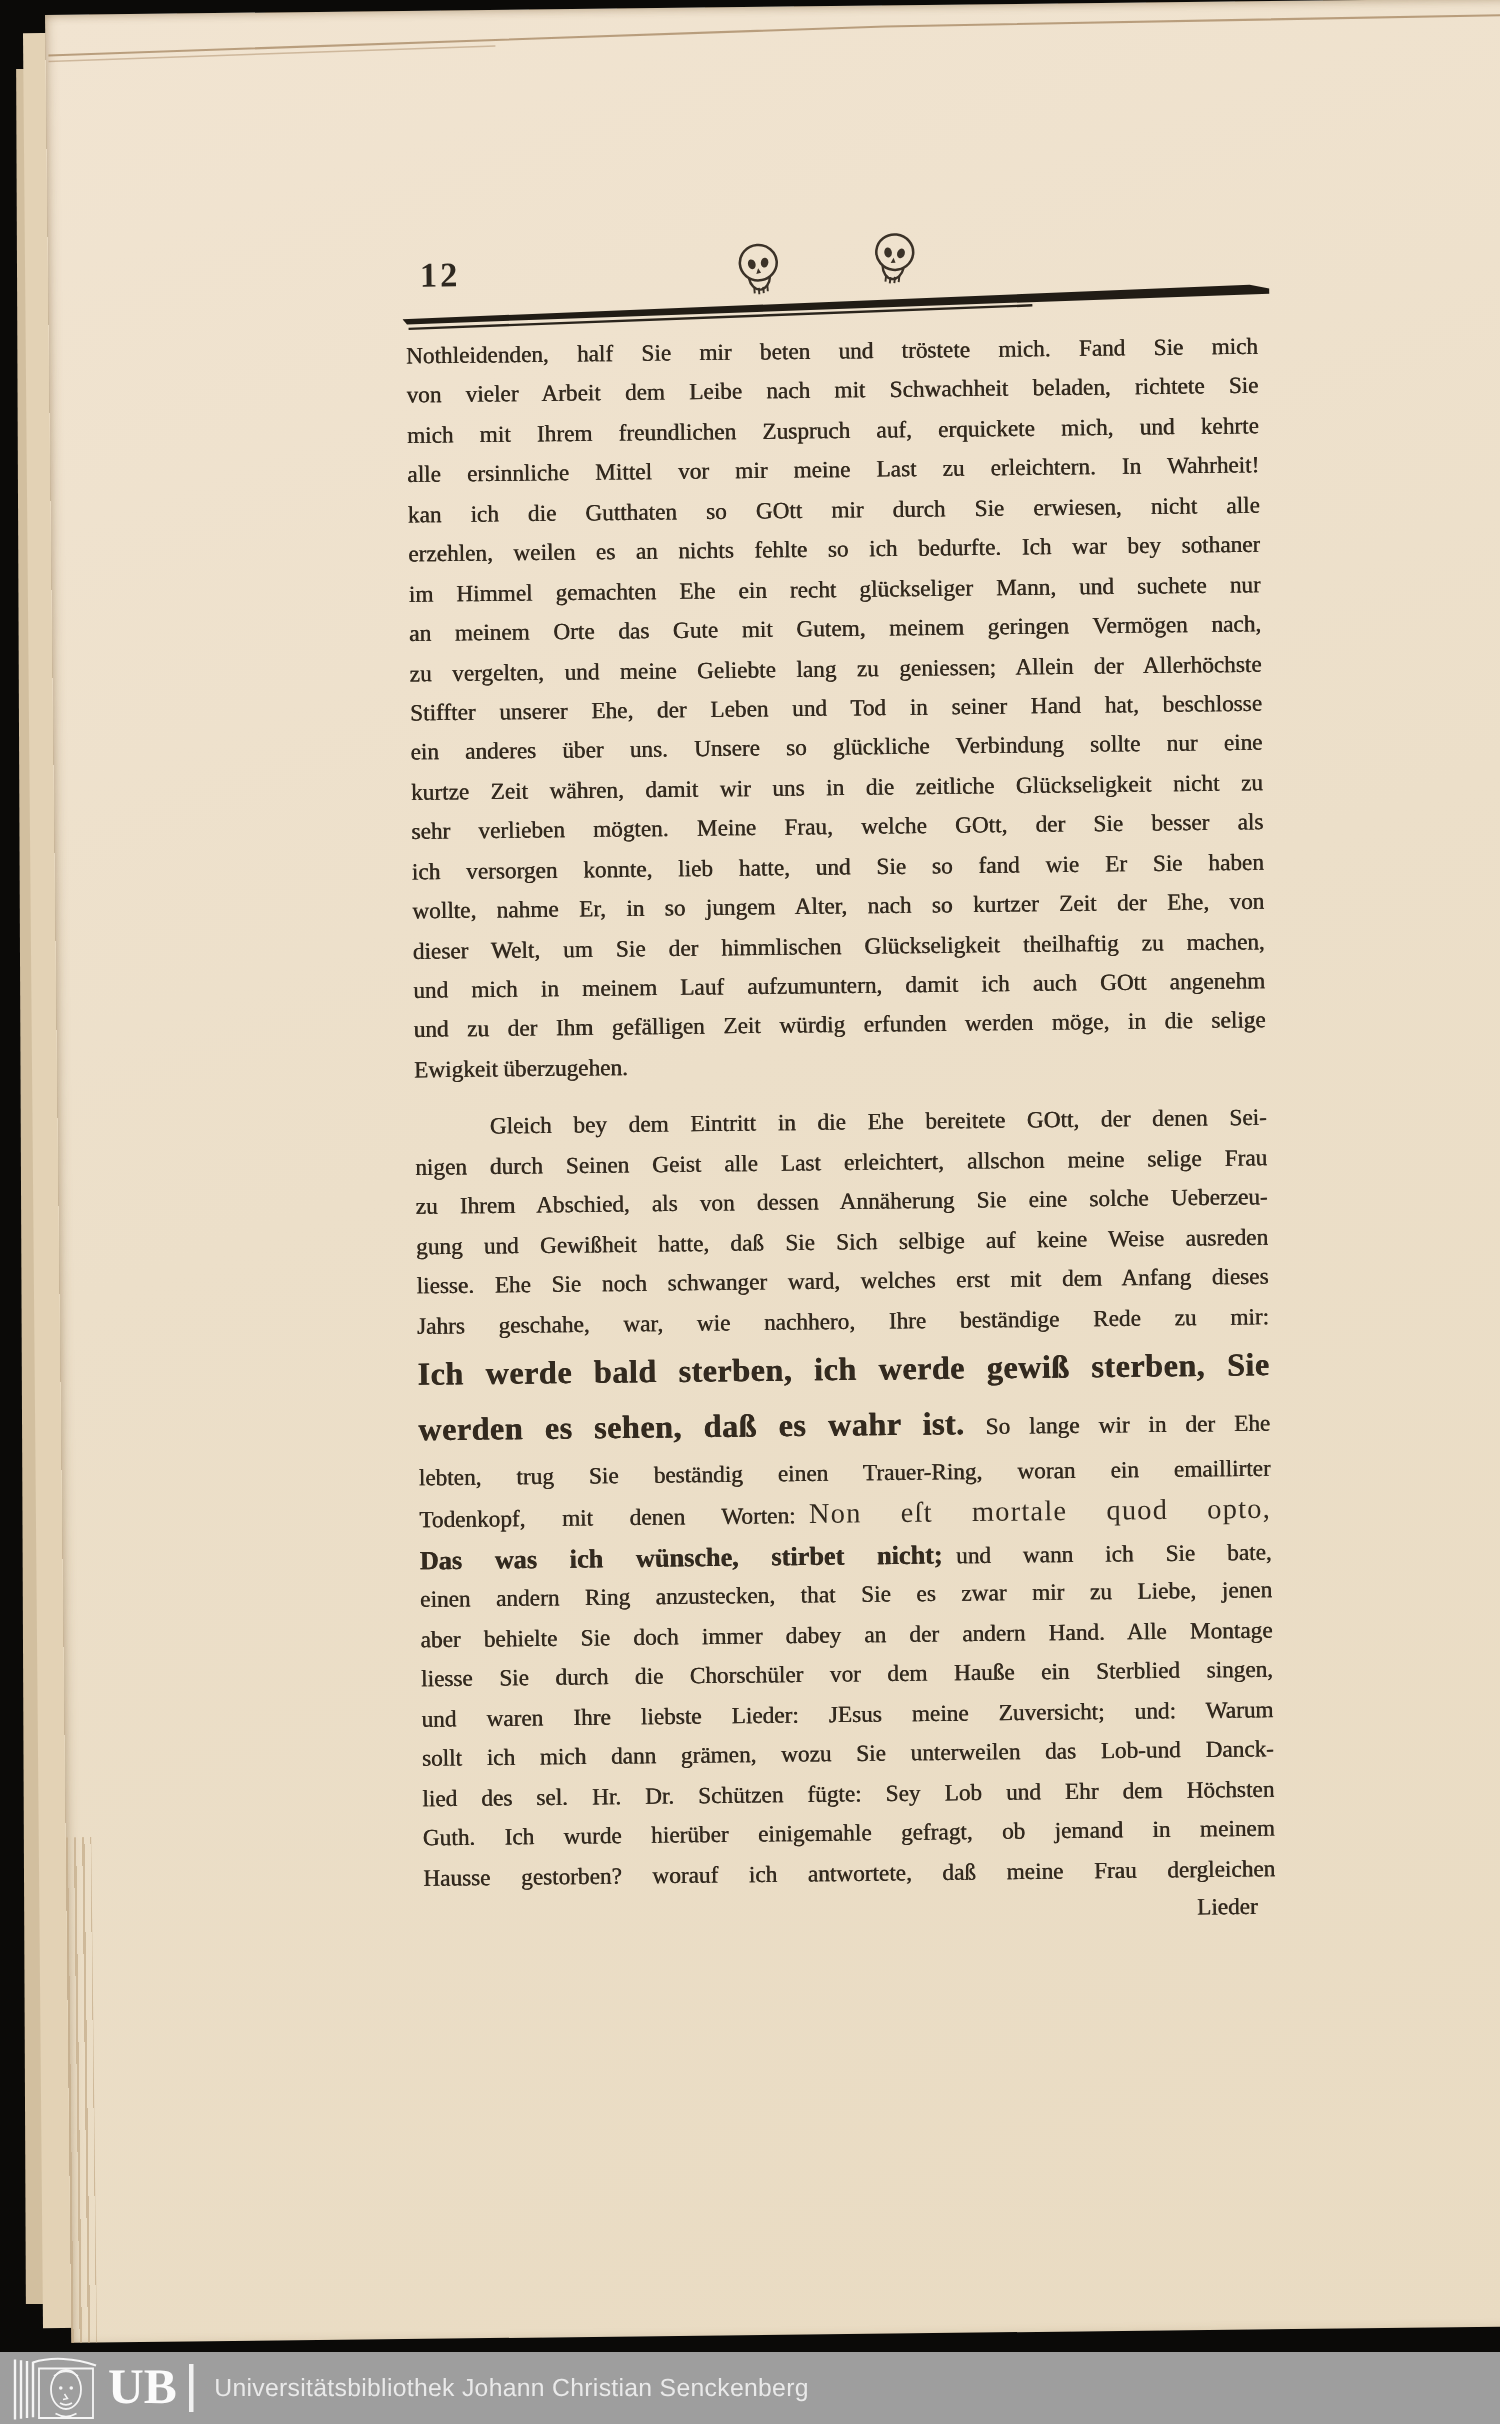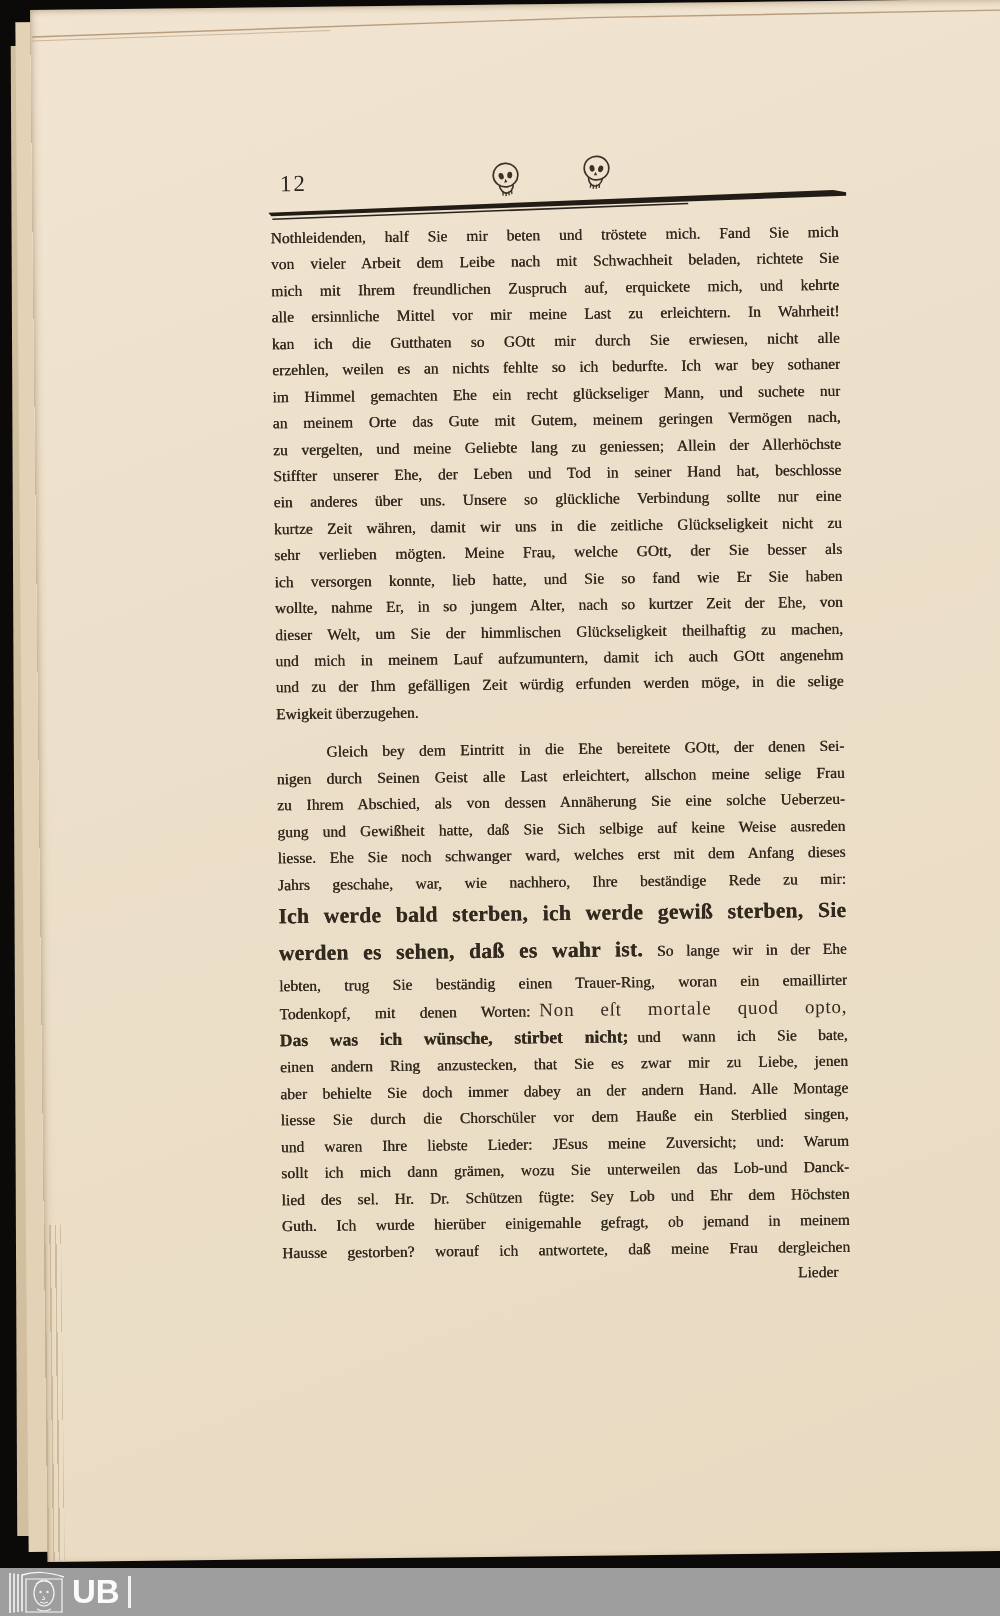--- a/index.html
+++ b/index.html
@@ -23,21 +23,21 @@
     box-shadow:inset 4px 0 8px -3px rgba(120,90,50,.4), inset 0 4px 6px -3px rgba(120,90,50,.3);
   }
   .crease{position:absolute;left:0;top:0;}
   .leaf-edges{
     position:absolute;left:0;top:1215px;width:17px;height:337px;opacity:.75;
     background:repeating-linear-gradient(90deg,#c5ad8b 0 1.5px,rgba(0,0,0,0) 1.5px 5.5px);
   }
 
   .pagenum{
     position:absolute;left:248px;top:164px;
-    font-size:23px;letter-spacing:2px;color:#2e2820;font-weight:normal;
+    font-size:23px;letter-spacing:2px;color:#2e2820;font-weight:bold;
   }
   .ornaments{position:absolute;left:0;top:0;}
   .skull{position:absolute;}
   .skull1{left:458px;top:156px;transform:rotate(-4deg);}
   .skull2{left:548px;top:150px;transform:rotate(7deg);}
   .rule{position:absolute;left:236px;top:186px;}
 
   
   .text-block{
     position:absolute;left:238px;top:218px;width:568px;
@@ -60,21 +60,21 @@
   .catchword{height:24px;line-height:24px;text-align:right;padding-right:12px;}
 
   
   .footer{
     position:absolute;left:0;bottom:0;width:1000px;height:48px;
     background:#9e9e9e;display:flex;align-items:center;z-index:5;
     font-family:"Liberation Sans","DejaVu Sans",sans-serif;
   }
   .logo-art{margin-left:6px;flex:0 0 auto;}
   .ub{
-    color:#fbfbfb;font-family:Liberation Sans, sans-serif;
+    color:#fbfbfb;font-family:Liberation Serif, serif;
     font-weight:bold;font-size:33px;line-height:48px;margin-left:2px;
   }
   .fdivider{width:3px;height:32px;background:#f2f2f2;margin:0 14px 0 8px;}
   .libtext{color:#e9e9e9;font-size:16.5px;line-height:21px;letter-spacing:.2px;}
 </style>
 </head>
 <body>
 
 <div class="stage">
 
@@ -192,16 +192,17 @@
       <path d="M20 10 h36 v33 h-36 z" fill="none" stroke="#f5f5f5" stroke-width="1.2"></path>
       <ellipse cx="38" cy="24" rx="10" ry="13" fill="none" stroke="#f5f5f5" stroke-width="1.2"></ellipse>
       <path d="M30 15 q8 -6 16 0 M31 40 q7 4 14 0" stroke="#f5f5f5" stroke-width="1.1" fill="none"></path>
       <circle cx="34.5" cy="23" r="1.2" fill="#f5f5f5"></circle>
       <circle cx="41.5" cy="23" r="1.2" fill="#f5f5f5"></circle>
       <path d="M37 27 l2 3 l-3 0.6 M34 33 q4 2.5 8 0" stroke="#f5f5f5" stroke-width="1" fill="none"></path>
     </svg>
     <div class="ub">UB</div>
     <div class="fdivider"></div>
     <div class="libtext">
+      <div>Universitätsbibliothek Johann Christian Senckenberg</div>
     </div>
   </div>
 
 </div>
 
 </body></html>

